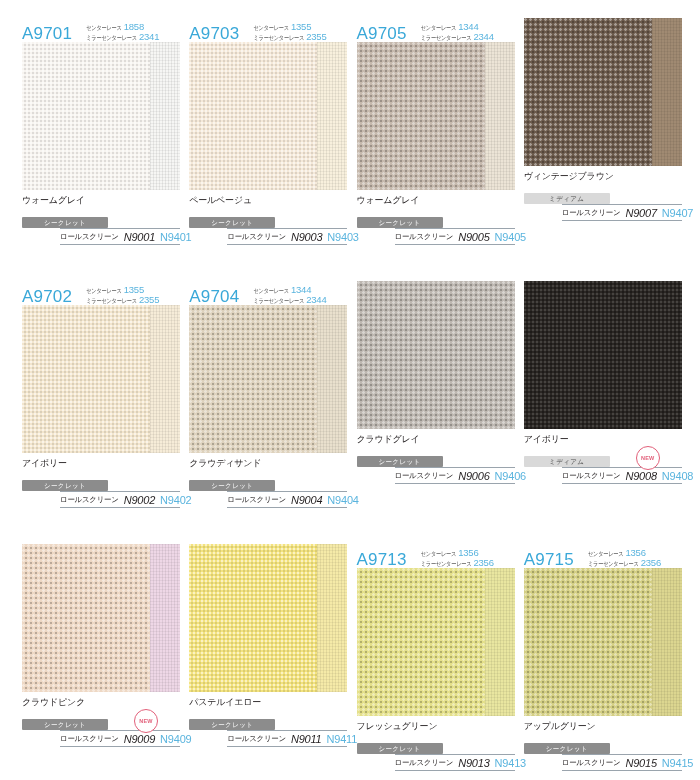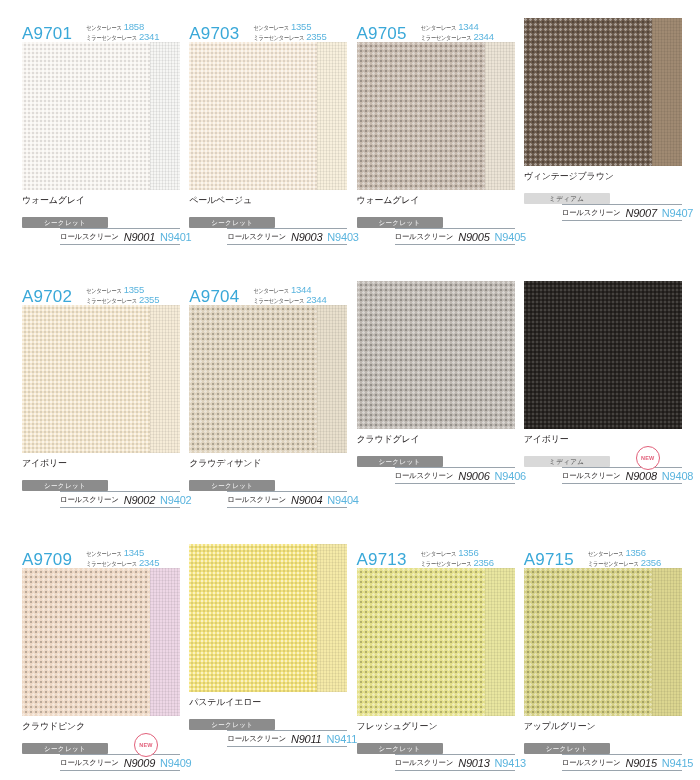--- a/index.html
+++ b/index.html
@@ -321,33 +321,20 @@
         </div>
         <div class="cname">アイボリー</div>
         <div class="badge-row"><span class="badge medium">ミディアム</span><span class="newbadge">NEW</span></div>
         <div class="prod-row">
           <span class="prod-label">ロールスクリーン</span>
           <span class="prod-a">N9008</span>
           <span class="prod-b">N9408</span>
         </div>
       </div>
       <div class="card">
-        <div class="card-head">
-          <div class="code">A9709</div>
-          <div class="lace-block">
-            <div class="lace-row">
-              <span class="lace-label">センターレース</span>
-              <span class="lace-num">1345</span>
-            </div>
-            <div class="lace-row">
-              <span class="lace-label">ミラーセンターレース</span>
-              <span class="lace-num">2345</span>
-            </div>
-          </div>
-        </div>
         <div class="swatch coarse">
           <div class="fabric" style="background: rgb(238, 216, 196);"></div>
           <div class="lacestrip" style="background: rgb(238, 215, 230);"></div>
         </div>
         <div class="cname">クラウドピンク</div>
         <div class="badge-row"><span class="badge">シークレット</span><span class="newbadge">NEW</span></div>
         <div class="prod-row">
           <span class="prod-label">ロールスクリーン</span>
           <span class="prod-a">N9009</span>
           <span class="prod-b">N9409</span>

